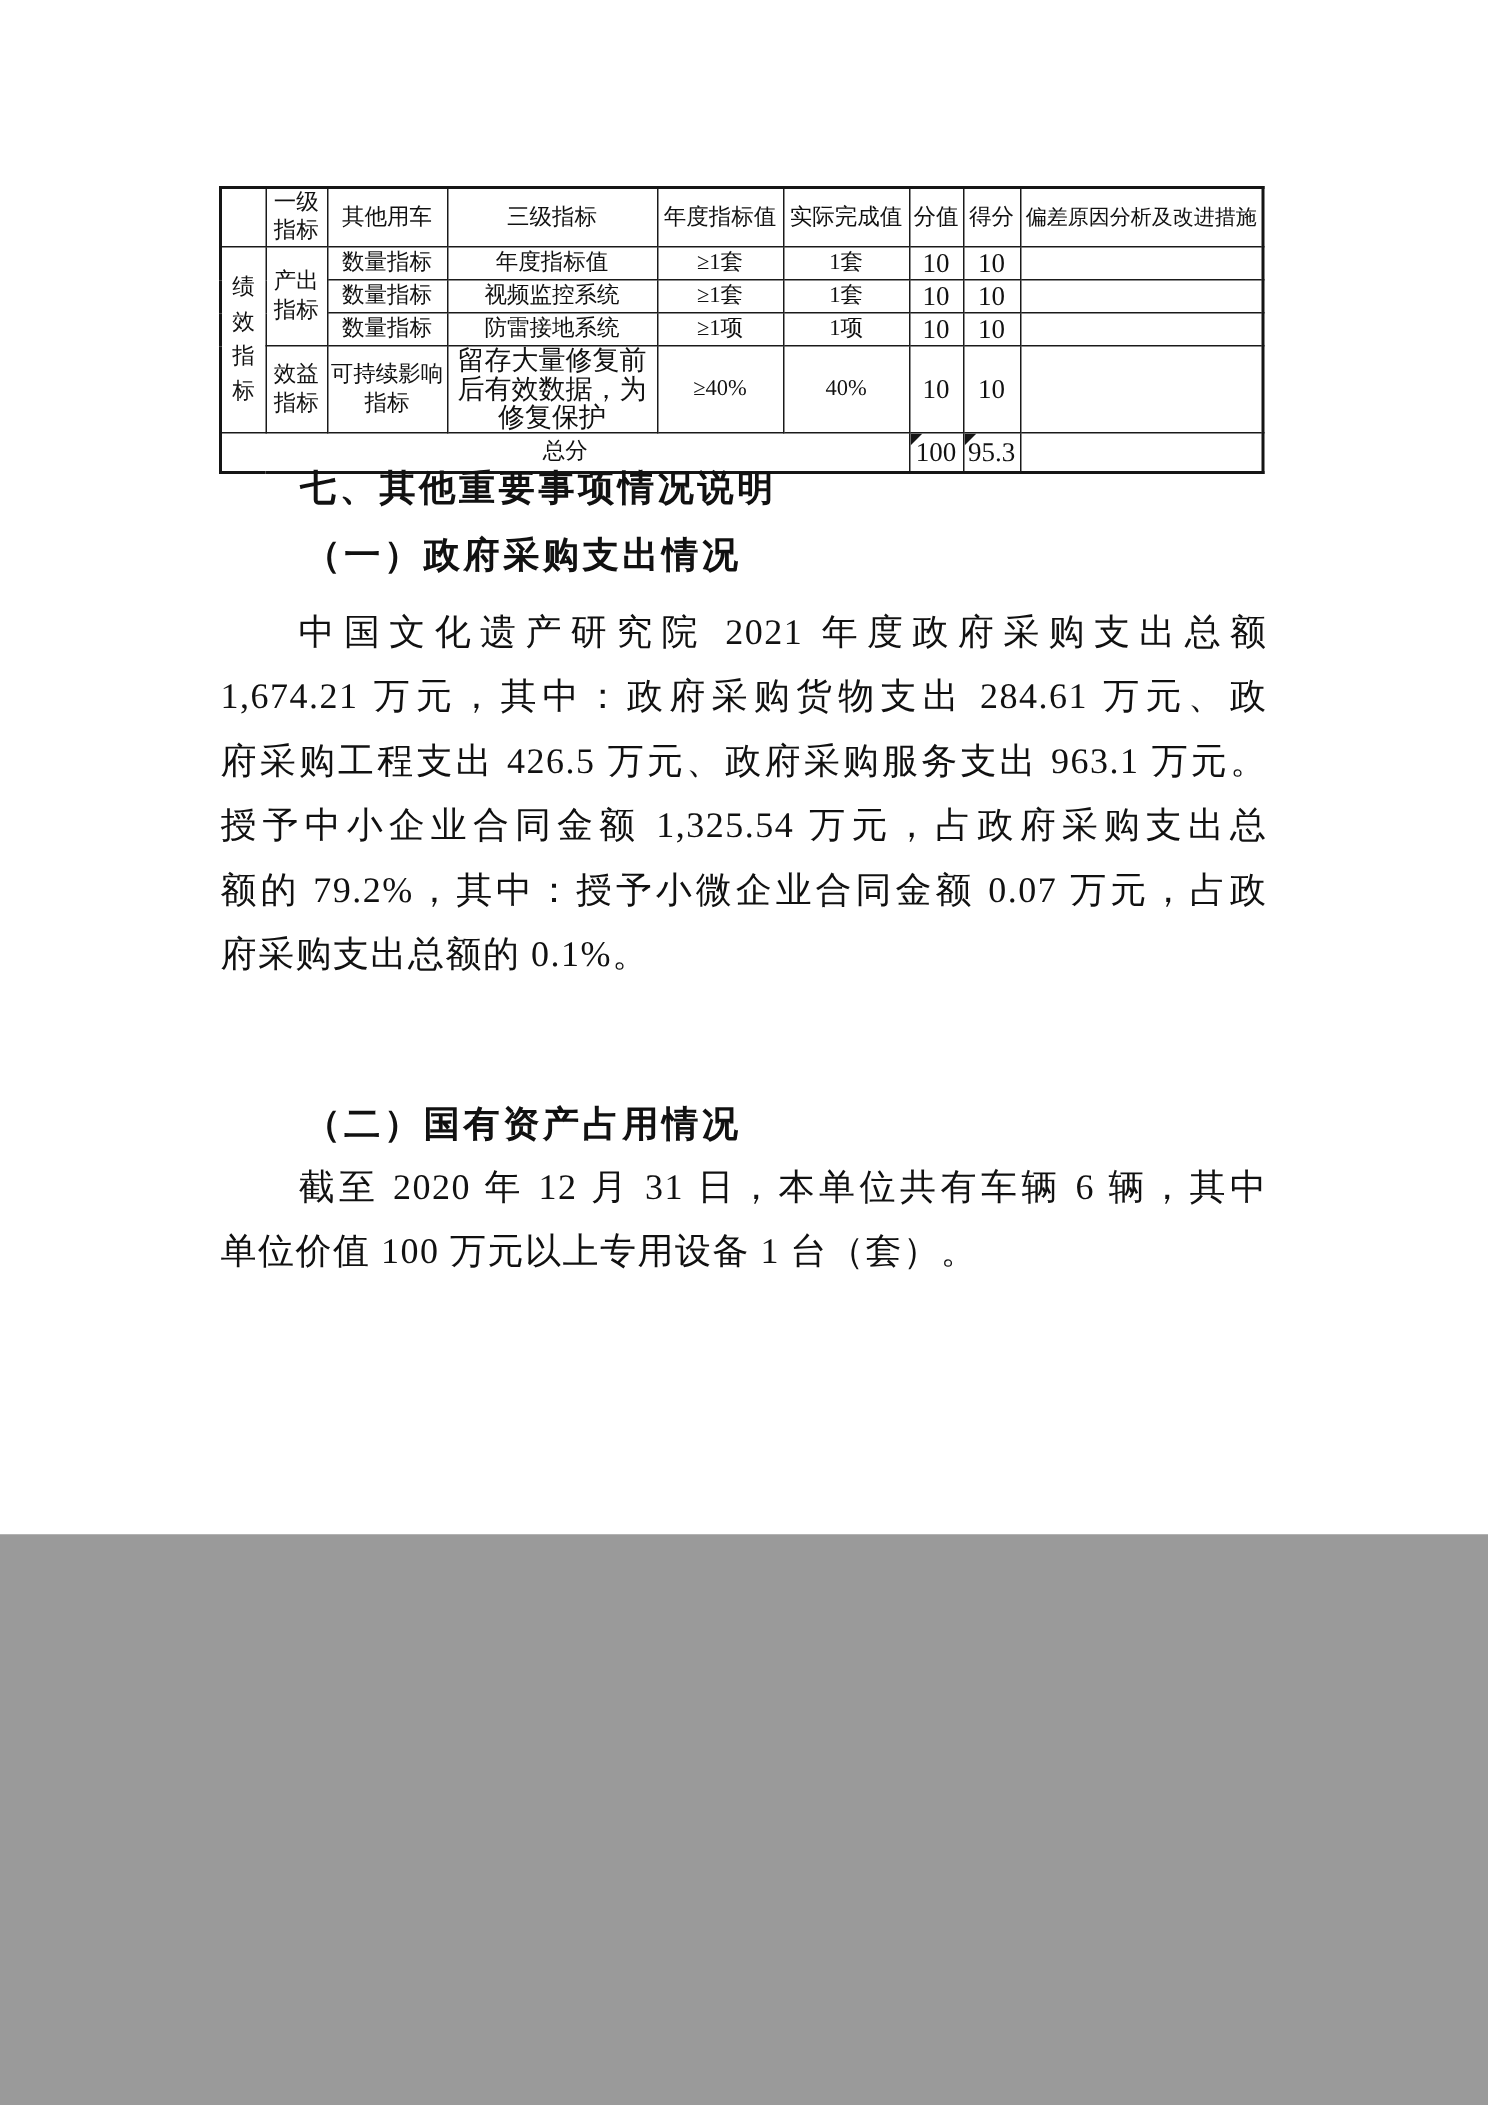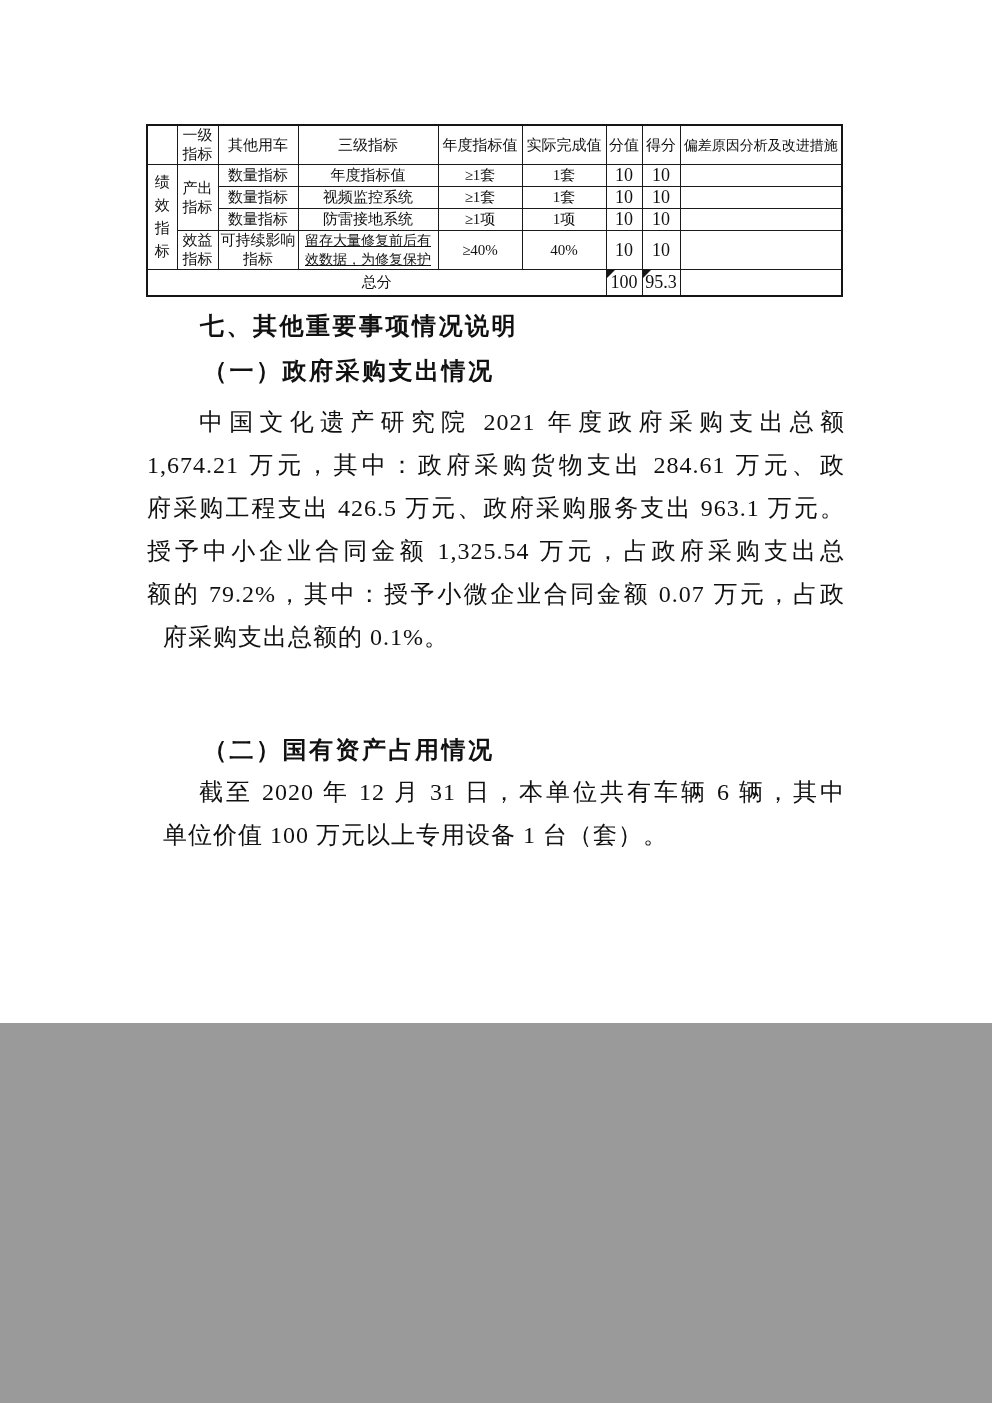--- a/index.html
+++ b/index.html
@@ -31,21 +31,21 @@
     position:relative;
   }
   tr.hrow   {height:38px;}
   tr.r-std  {height:22px;}
   tr.r-tall {height:39px;}
   tr.r-total{height:26px;}
   .brk{word-break:break-all;}
   .vlabel{width:16px;margin:0 auto;word-break:break-all;line-height:23px;font-size:15px;}
   .l3{text-align:left;padding:0 4px;}
   .small-h{font-size:14px;white-space:nowrap;padding:0 1px;}
-  .wrap2{font-size:14px;line-height:18px;text-align:left;padding:0 3px;word-break:break-all;text-decoration:underline;}
+  .wrap2{font-size:18px;line-height:18px;text-align:left;padding:0 3px;word-break:break-all;}
   .num{font-size:18px;}
   .notch::before{
     content:"";position:absolute;top:0;left:0;width:0;height:0;
     border-top:8px solid #161616;border-right:8px solid transparent;
   }
   
   .h-bold{
     position:absolute;
     font-size:24px;font-weight:bold;letter-spacing:2.5px;
     line-height:28px;white-space:nowrap;
@@ -53,21 +53,21 @@
   #h1{left:200px;top:312px;}
   #h2{left:203px;top:357px;}
   #h3{left:203px;top:726px;margin-top:10px;}
   .para{
     position:absolute;left:147px;width:698px;
     font-size:24px;line-height:43px;letter-spacing:1px;
   }
   #p1{top:401px;}
   #p2{top:771px;}
   .ln{text-align:justify;text-align-last:justify;height:43px;overflow:hidden;}
-  .ln.last{text-align:right;text-align-last:left;margin-left:16px;}
+  .ln.last{text-align:right;text-align-last:left;}
   .ln.indent{text-indent:52px;}
   
   .pagenum{
     position:absolute;left:0;top:1270px;width:992px;
     text-align:center;font-size:16px;letter-spacing:1px;
   }
   
   .seal{
     position:absolute;left:934px;top:1342px;
     width:52px;height:54px;

